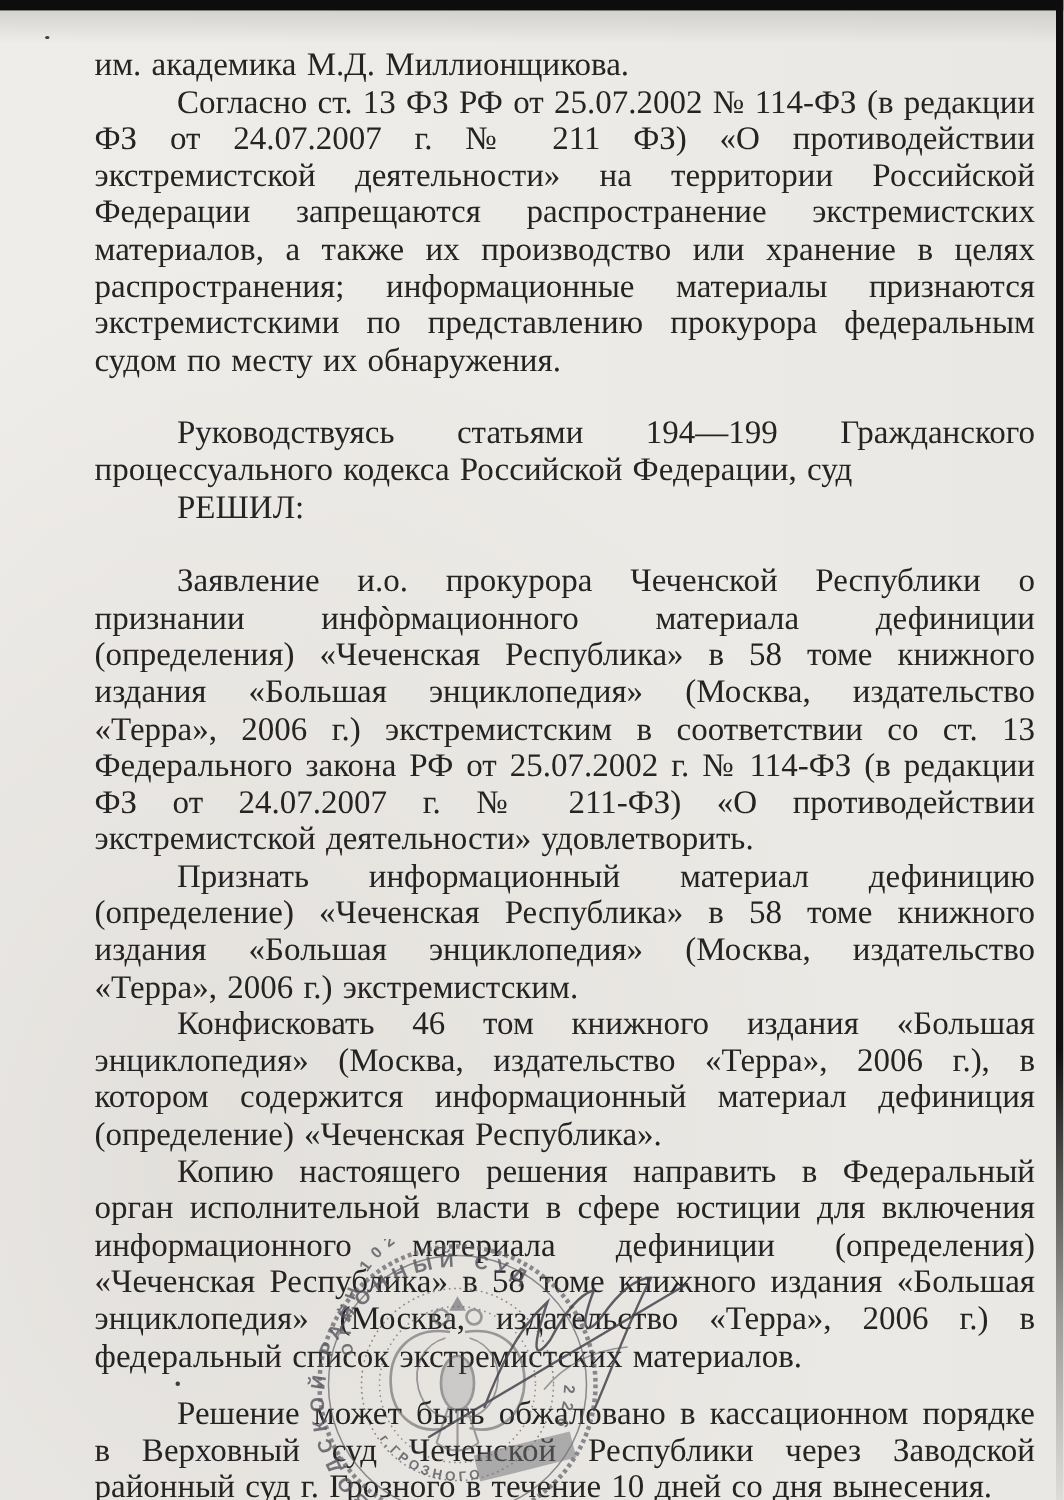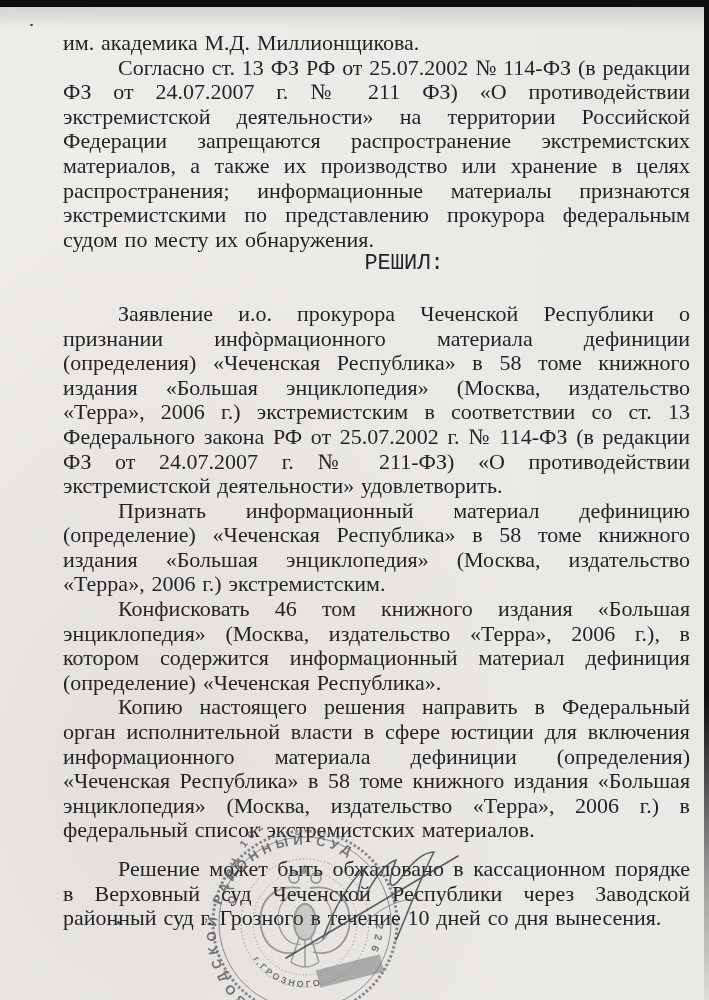--- a/index.html
+++ b/index.html
@@ -33,21 +33,21 @@
 
   .content{
     position:absolute;left:63px;top:31px;width:627px;
     font-size:22px;line-height:24.6px;word-spacing:0.06em;
     text-align:justify;
   }
   .content p{margin:0;text-indent:55px;}
   p.no-indent{text-indent:0;}
   p.gap-above{margin-top:24px;}
   .ruling-heading{
-    text-align:center;text-indent:0;margin:0;font-family:Liberation Mono, monospace;
+    text-align:left;text-indent:0;margin:0;
   }
   p.after-heading{margin-top:25px;}
   p.appeal{margin-top:14px;}
 
   .stamp-wrap{
     position:absolute;left:205px;top:826px;width:200px;height:200px;
     opacity:0.9;filter:blur(0.35px);
   }
   .signature-wrap{
     position:absolute;left:268px;top:838px;width:215px;height:135px;
@@ -61,20 +61,21 @@
 
   <div class="scan-top-bar"></div>
   <div class="scan-top-shade"></div>
   <div class="scan-right-bar"></div>
   <div class="speck s1"></div>
   <div class="speck s2"></div>
 
   <div class="content">
     <p class="no-indent">им. академика М.Д. Миллионщикова.</p>
     <p>Согласно ст. 13 ФЗ РФ от 25.07.2002 № 114-ФЗ (в редакции ФЗ от 24.07.2007 г. № 211 ФЗ)    «О противодействии экстремистской деятельности» на территории Российской Федерации запрещаются распространение экстремистских материалов, а также их производство или хранение в целях распространения; информационные материалы признаются экстремистскими по представлению прокурора федеральным судом по месту их обнаружения.</p>
+    <p class="gap-above">Руководствуясь статьями 194—199 Гражданского процессуального кодекса Российской Федерации, суд</p>
     <p class="ruling-heading">РЕШИЛ:</p>
     <p class="after-heading">Заявление  и.о. прокурора Чеченской Республики о признании инфòрмационного материала дефиниции (определения) «Чеченская Республика» в 58 томе книжного издания «Большая энциклопедия» (Москва, издательство «Терра», 2006 г.) экстремистским в соответствии со ст. 13 Федерального закона РФ от 25.07.2002 г. № 114-ФЗ (в редакции ФЗ от 24.07.2007 г. № 211-ФЗ) «О противодействии экстремистской деятельности» удовлетворить.</p>
     <p>Признать информационный материал дефиницию (определение) «Чеченская Республика» в 58 томе книжного издания «Большая энциклопедия» (Москва, издательство «Терра», 2006 г.) экстремистским.</p>
     <p>Конфисковать 46 том книжного издания «Большая энциклопедия» (Москва, издательство «Терра», 2006 г.), в котором содержится информационный материал дефиниция (определение) «Чеченская Республика».</p>
     <p>Копию настоящего решения направить в Федеральный орган исполнительной власти в сфере юстиции для включения информационного материала дефиниции (определения) «Чеченская Республика» в 58 томе книжного издания «Большая энциклопедия» (Москва, издательство «Терра», 2006 г.) в федеральный список экстремистских материалов.</p>
     <p class="appeal">Решение может быть обжаловано в кассационном порядке в Верховный суд Чеченской Республики через Заводской районный суд г. Грозного в течение 10 дней со дня вынесения.</p>
 
   </div>
 
   <div class="stamp-wrap">

